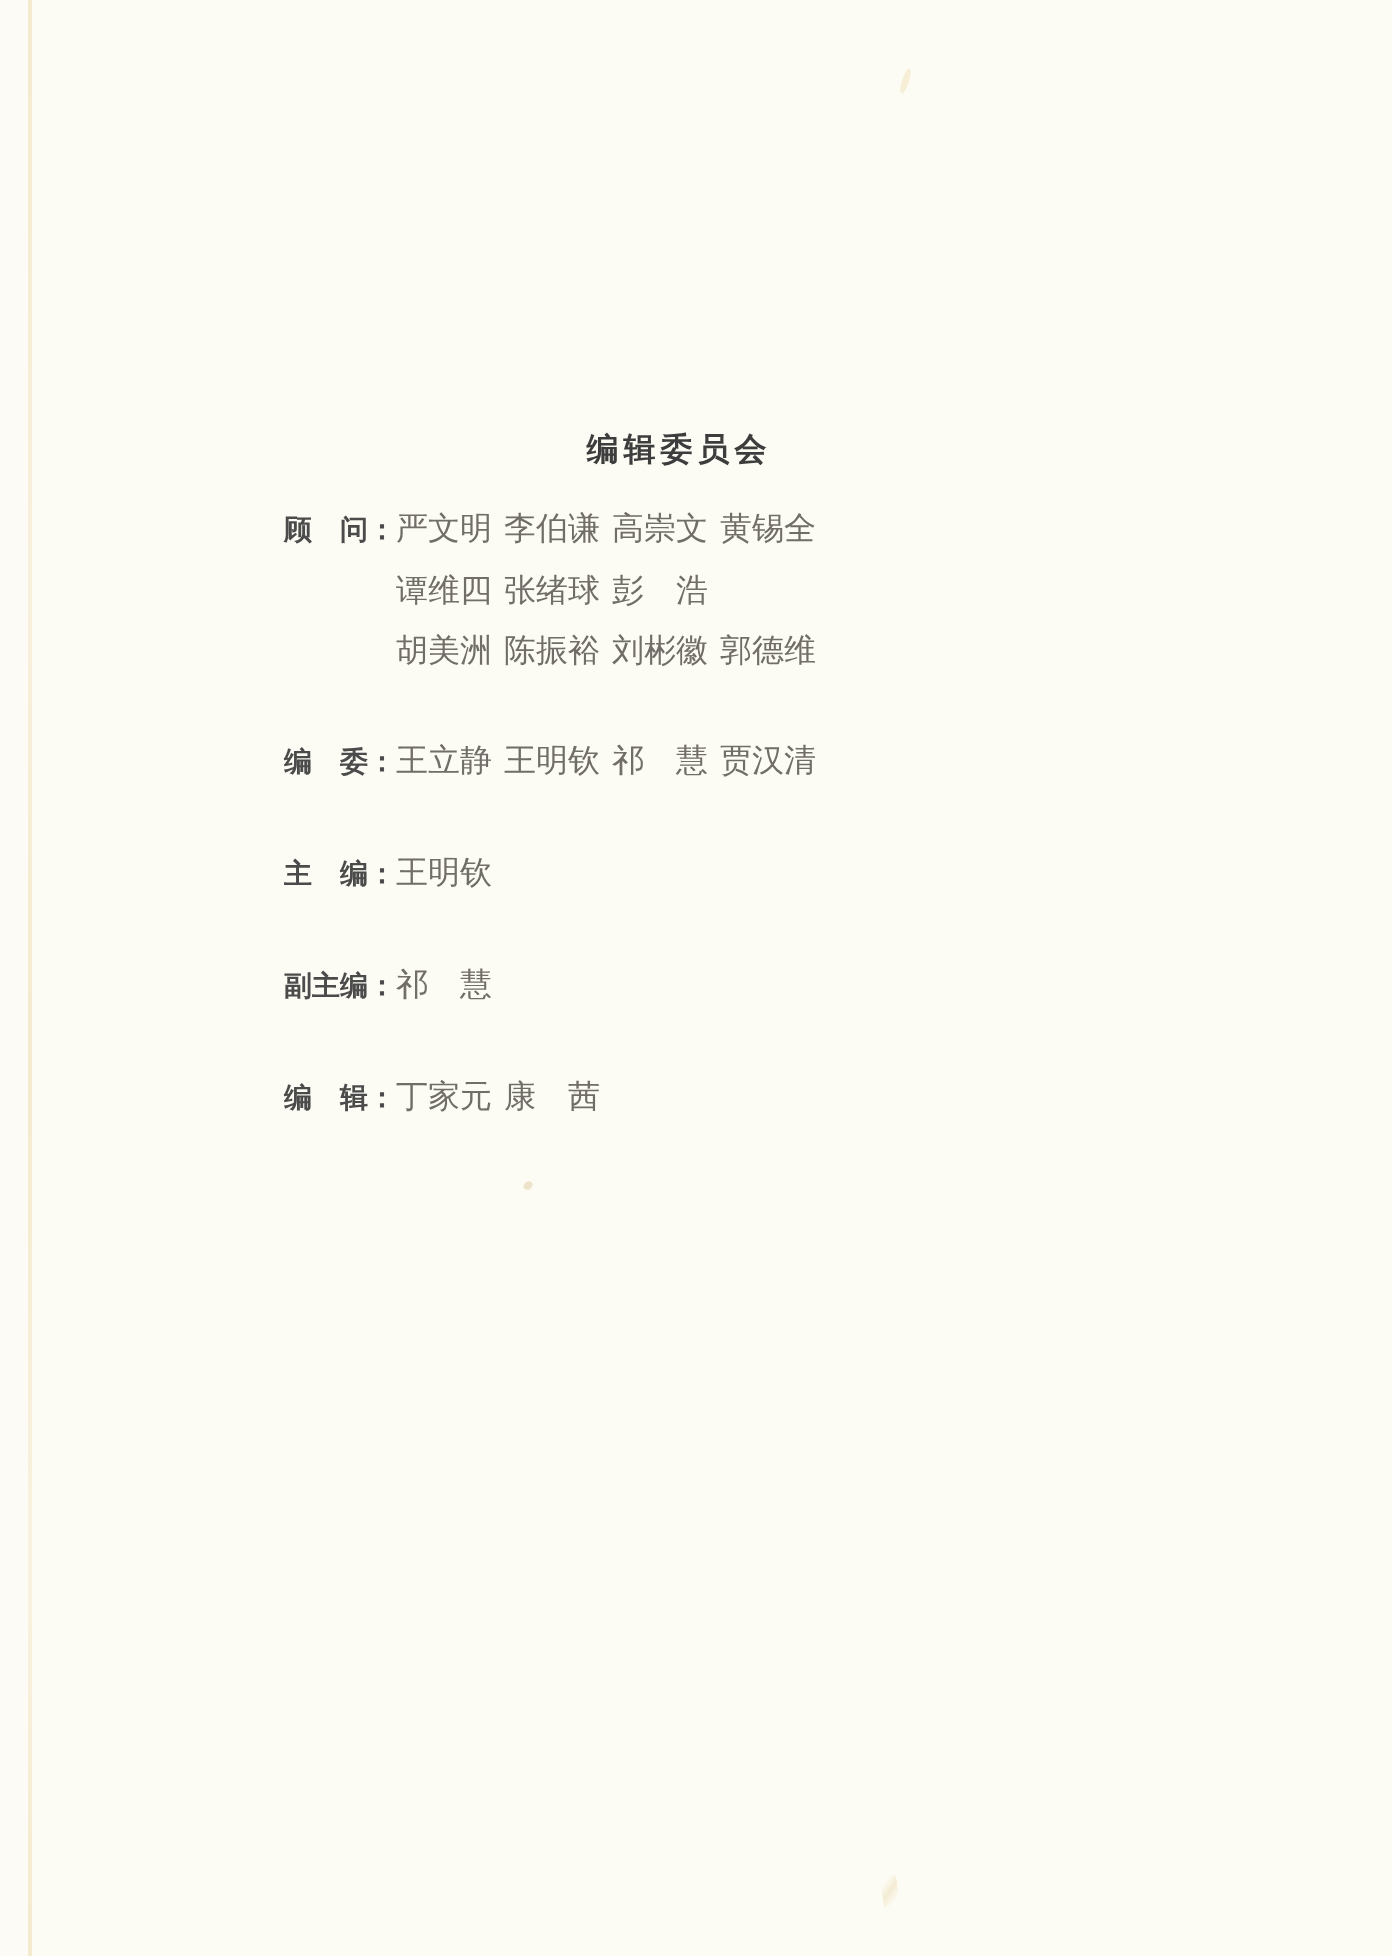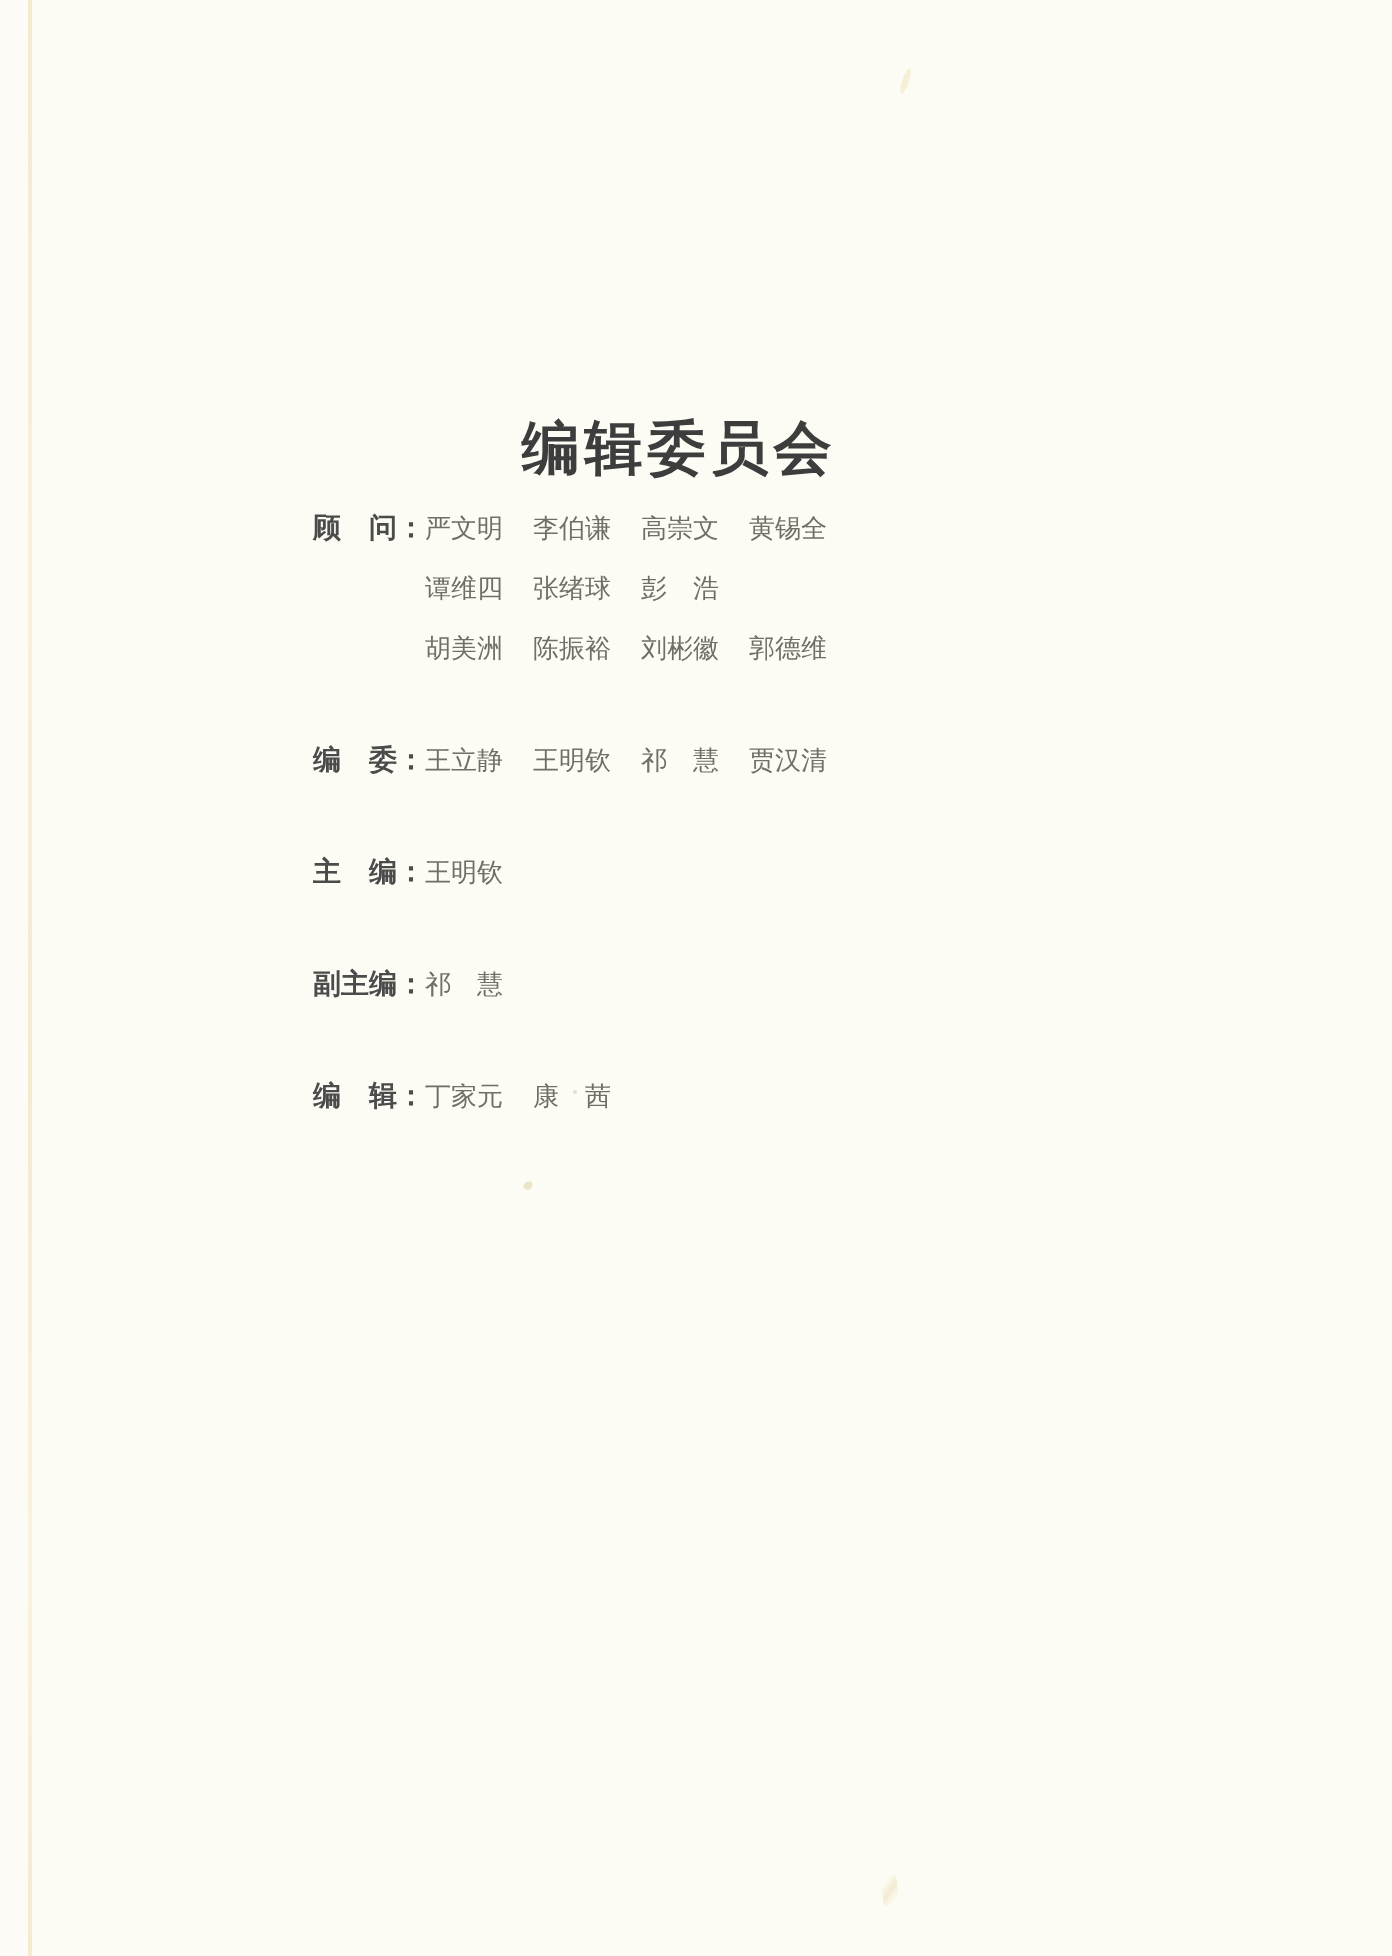--- a/index.html
+++ b/index.html
@@ -34,46 +34,45 @@
     opacity: .45; transform: rotate(25deg); }
   .speck-2 { left: 573px; top: 1090px; width: 4px; height: 4px;
     background: #c9c6c0; border-radius: 50%; opacity: .55; }
   .speck-3 { left: 902px; top: 68px; width: 7px; height: 26px;
     background: #f4ead0; border-radius: 50%; transform: rotate(18deg); opacity: .8; }
   .streak-1 { left: 882px; top: 1876px; width: 16px; height: 30px;
     background: linear-gradient(135deg, transparent 20%, #efe4c4 50%, transparent 80%);
     opacity: .7; transform: rotate(-8deg); }
 
   .title {
-    position: absolute; top: 371px; left: 0; right: 0;
+    position: absolute; top: 407px; left: 0; right: 0;
     padding-right: 34px;
     text-align: center;
-    font-size: 58px; font-weight: 700; letter-spacing: 5px;
+    font-size: 32px; font-weight: 700; letter-spacing: 5px;
     color: var(--title-ink);
     font-family: "Liberation Serif", serif;
   }
 
   .committee {
     position: absolute; left: 284px; top: 498px; width: 860px;
     color: var(--name-ink);
-    margin-left: 29px;
   }
   .section { margin-bottom: 50px; }
   .row { display: flex; align-items: baseline; line-height: 60px; white-space: nowrap; }
   .label {
     display: inline-block; width: 112px; flex: 0 0 112px;
     font-family: "Liberation Sans", sans-serif;
     font-weight: 600; font-size: 28px; color: var(--label-ink);
     letter-spacing: 0;
   }
   .names { display: inline-flex; gap: 24px; }
   .name {
     display: inline-block; width: 84px;
-    font-size: 26px; font-weight: 400; color: var(--name-ink);
-    font-family: Liberation Mono, monospace;
+    font-size: 32px; font-weight: 400; color: var(--name-ink);
+    font-family: Liberation Serif, serif;
   }
 </style>
 </head>
 <body>
 
 <div class="edge-strip"></div>
 <div class="crease"></div>
 <div class="artifact speck-1"></div>
 <div class="artifact speck-2"></div>
 <div class="artifact speck-3"></div>

